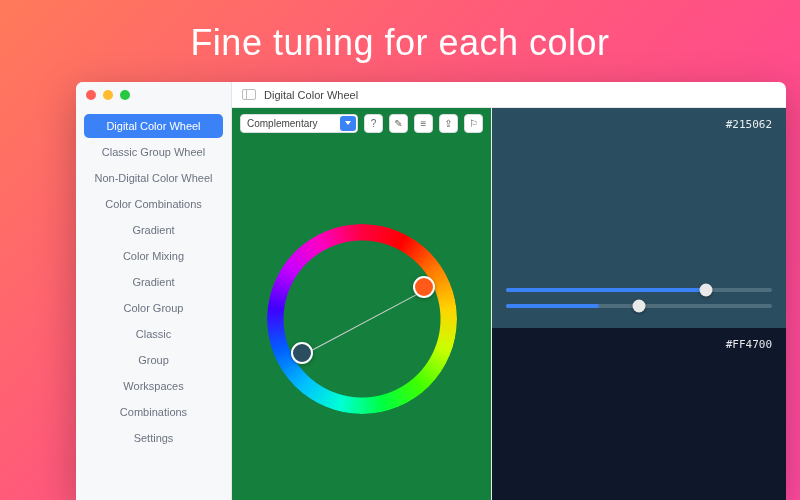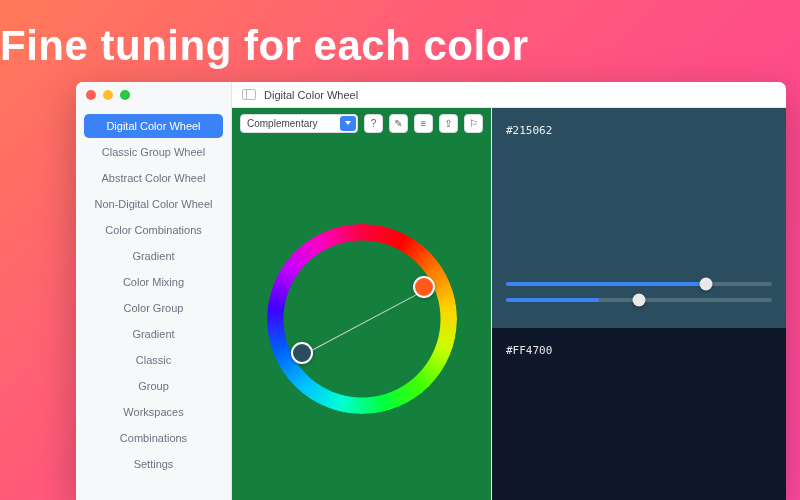--- a/index.html
+++ b/index.html
@@ -2,24 +2,24 @@
 <html><head>
 <meta charset="utf-8">
 <style>
   * { box-sizing: border-box; margin: 0; padding: 0; }
   html, body { width: 800px; height: 500px; overflow: hidden; }
   body {
     font-family: -apple-system, "Helvetica Neue", Arial, sans-serif;
     background: linear-gradient(135deg, #ff7a59 0%, #ff5a7a 40%, #ff4a8d 70%, #ff4aa0 100%);
   }
   .promo-title {
-    text-align: left;
+    text-align: center;
     color: #fff;
-    font-size: 42px;
-    font-weight: 700;
+    font-size: 36px;
+    font-weight: 400;
     padding-top: 22px;
     letter-spacing: 0.5px;
   }
   .window {
     position: absolute;
     left: 76px;
     top: 82px;
     width: 710px;
     height: 418px;
     background: #fff;
@@ -170,24 +170,24 @@
   }
 
   
   .preview {
     flex: 1;
     display: flex;
     flex-direction: column;
   }
   .swatch {
     position: relative;
-    padding: 16px 14px;
+    padding: 10px 14px;
     color: rgba(255,255,255,0.9);
     font-size: 11px;
-    text-align: left;
+    text-align: right;
     font-family: "SF Mono", Menlo, monospace;
   }
   .swatch.top { background: #2a4d5f; height: 56%; display:flex; flex-direction:column;}
   .swatch.top .hex { }
   .sliders {
     flex:1;
     display:flex; flex-direction:column; justify-content:flex-end; gap:12px;
     padding-bottom: 10px;
   }
   .slider {
@@ -212,27 +212,26 @@
 
   <div class="sidebar">
     <div class="traffic">
       <div class="tl r"></div>
       <div class="tl y"></div>
       <div class="tl g"></div>
     </div>
     <div class="sb-list" id="sb-list">
         <div class="sb-item active">Digital Color Wheel</div>
         <div class="sb-item">Classic Group Wheel</div>
-        <div class="sb-item">Abstract Color Wheel</div>
         <div class="sb-item">Non-Digital Color Wheel</div>
         <div class="sb-item">Color Combinations</div>
         <div class="sb-item">Gradient</div>
         <div class="sb-item">Color Mixing</div>
+        <div class="sb-item">Gradient</div>
         <div class="sb-item">Color Group</div>
-        <div class="sb-item">Gradient</div>
         <div class="sb-item">Classic</div>
         <div class="sb-item">Group</div>
         <div class="sb-item">Workspaces</div>
         <div class="sb-item">Combinations</div>
         <div class="sb-item">Settings</div>
       </div>
   </div>
 
   <div class="main">
     <div class="titlebar">

